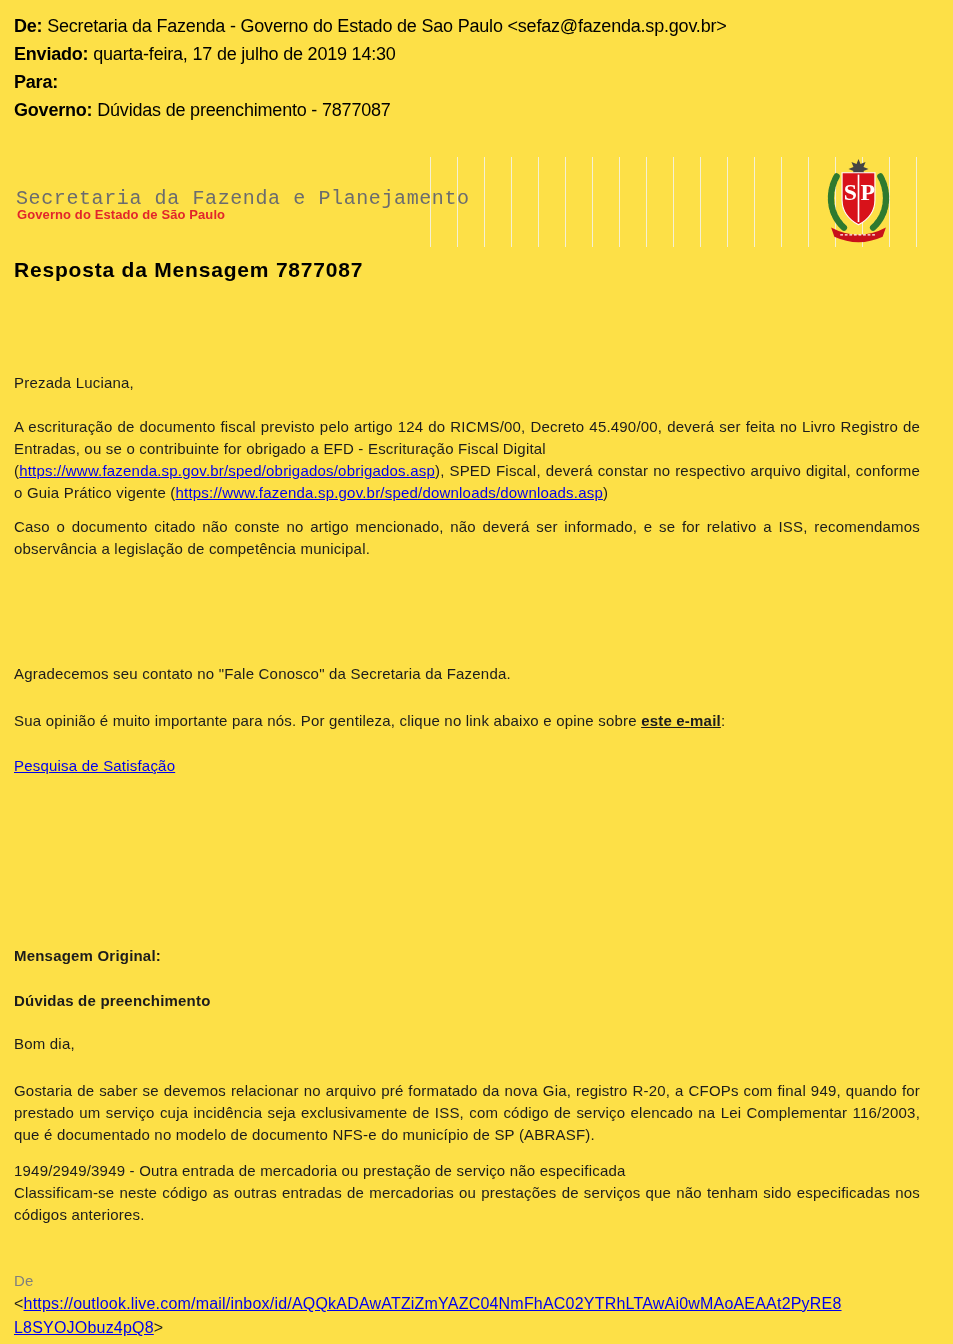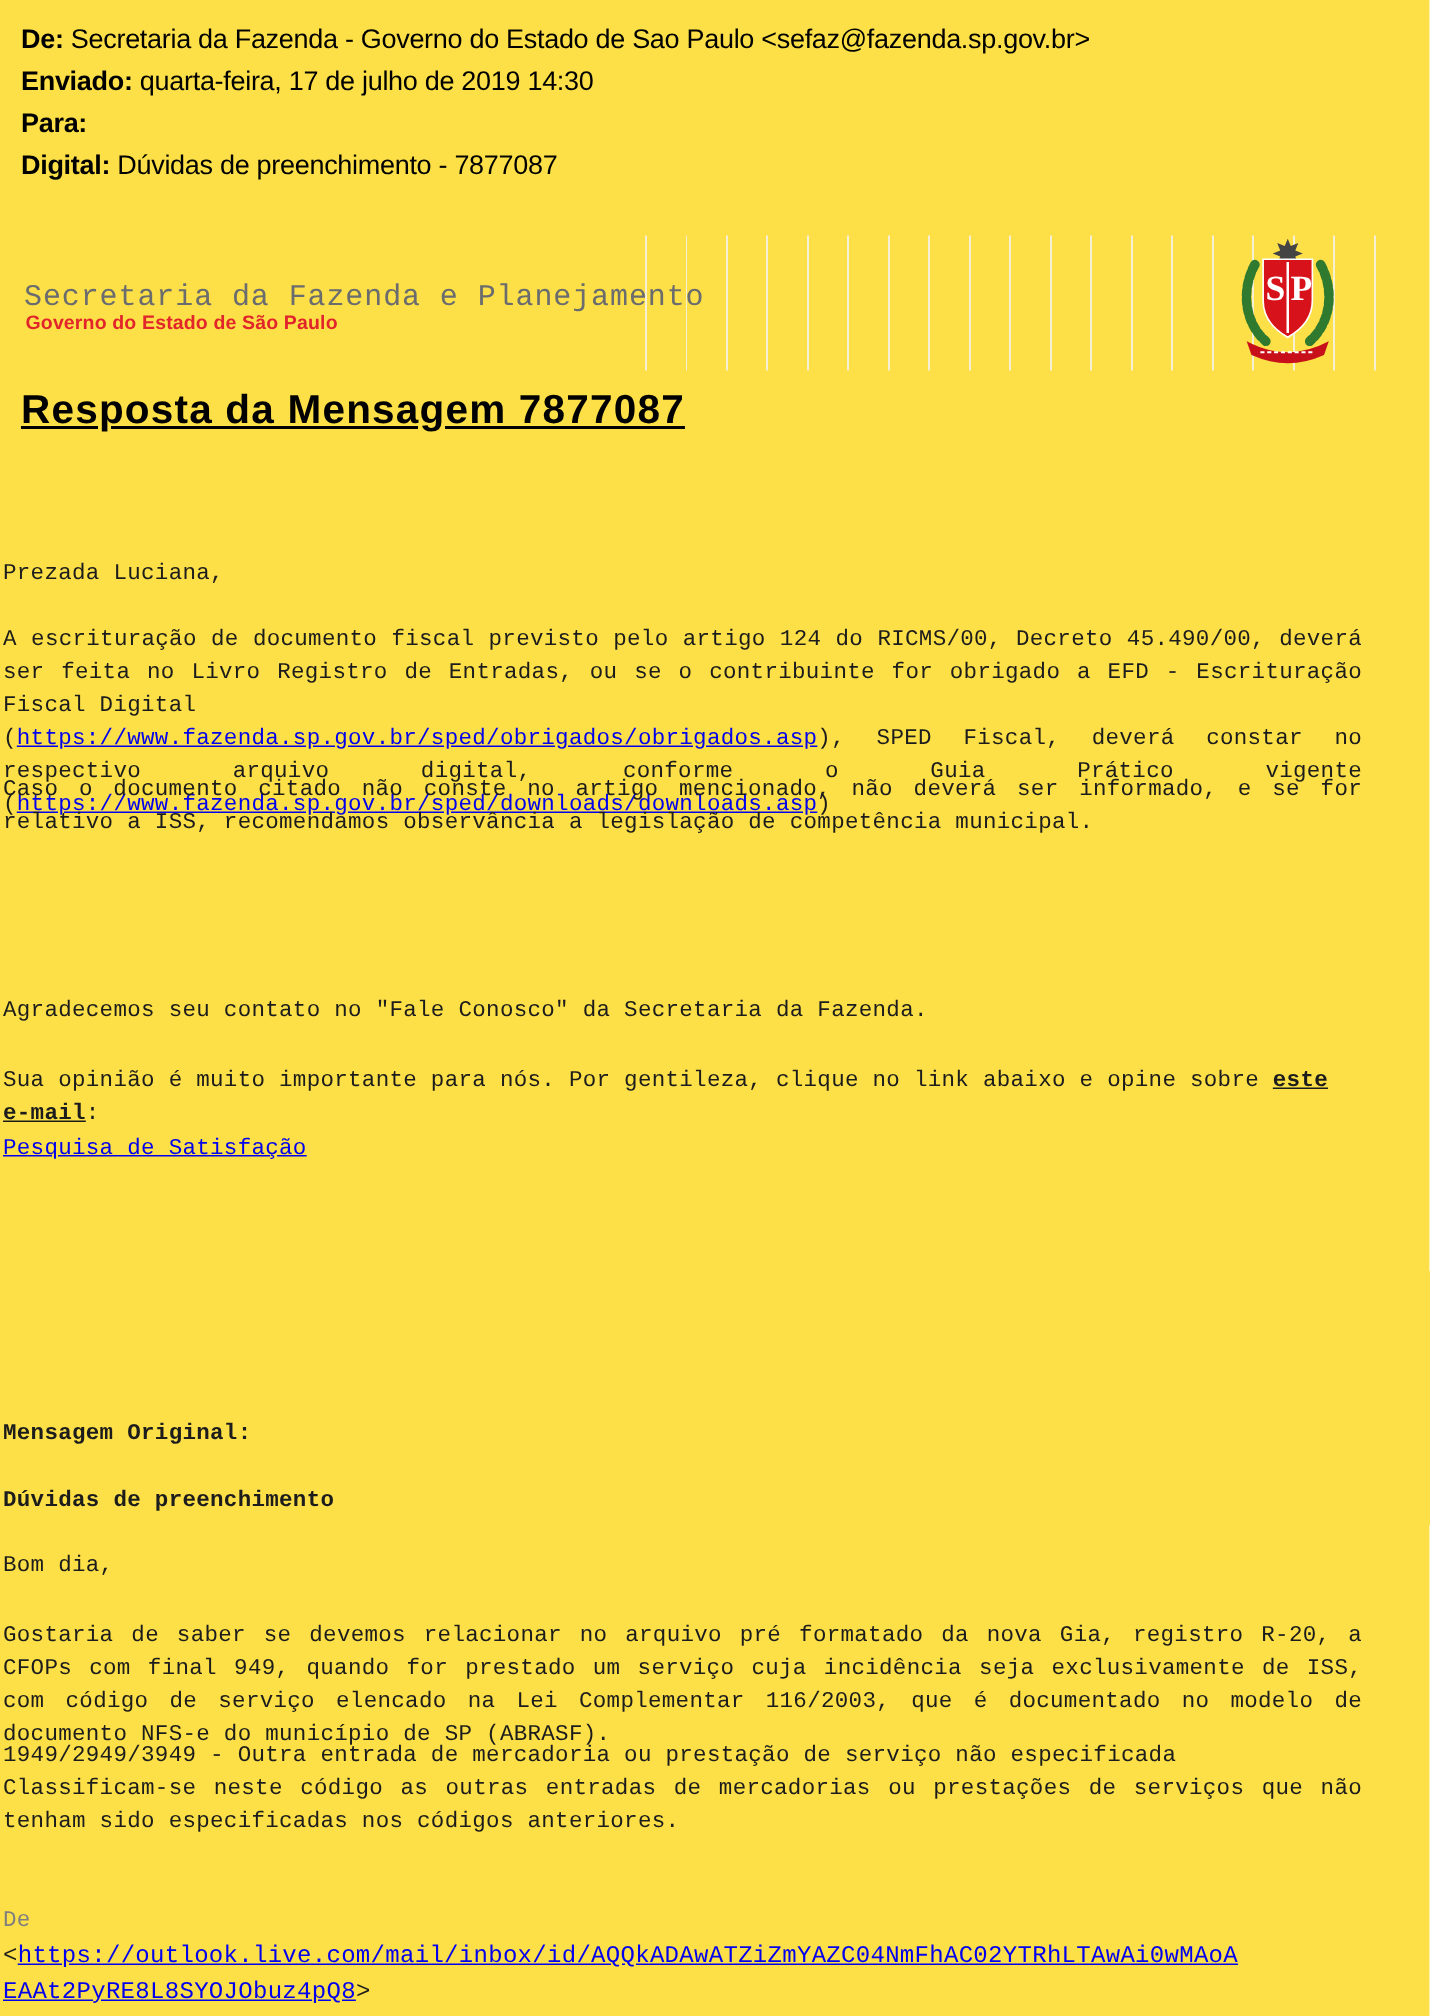--- a/index.html
+++ b/index.html
@@ -17,24 +17,24 @@
   .gridlines{
     left:430px;top:157px;width:505px;height:90px;
     background-image:repeating-linear-gradient(to right,#f3f4f6 0px,#f3f4f6 1px,transparent 1px,transparent 27px);
     opacity:.8;
   }
   .brand-gov{left:17px;top:171px;font-size:13px;font-weight:bold;letter-spacing:0.1px;margin-top:36px;}
   .brand-dept{left:16px;top:187px;font-size:20px;letter-spacing:0.6px;font-family:Liberation Mono, monospace;}
   .logo{left:822px;top:156px;width:73px;height:92px;}
 
   
-  .title{left:14px;top:258px;font-size:27px;font-weight:bold;letter-spacing:0.8px;color:#000;text-decoration:underline;}
+  .title{left:14px;top:258px;font-size:21px;font-weight:bold;letter-spacing:0.8px;color:#000;}
 
   
-  .body-text{left:2px;width:906px;font-size:15px;line-height:22px;letter-spacing:0.2px;color:#1c1c1c;font-family:Liberation Mono, monospace;}
+  .body-text{left:14px;width:906px;font-size:15px;line-height:22px;letter-spacing:0.2px;color:#1c1c1c;}
   .just{text-align:justify;}
   .link{text-decoration:underline;cursor:pointer;}
   .u-bold{font-weight:bold;text-decoration:underline;}
   .bold{font-weight:bold;}
 
   .pos-greeting{top:372px;}
   .pos-p1{top:416px;}
   .pos-p2{top:516px;}
   .pos-p3{top:663px;}
   .pos-p4{top:710px;}
@@ -52,21 +52,21 @@
 </style>
 </head>
 <body>
 
 <div class="page">
 
   <div class="abs mail-header">
     <div><span class="hlabel">De:</span><span> Secretaria da Fazenda - Governo do Estado de Sao Paulo &lt;sefaz@fazenda.sp.gov.br&gt;</span></div>
     <div><span class="hlabel">Enviado:</span><span> quarta-feira, 17 de julho de 2019 14:30</span></div>
     <div><span class="hlabel">Para:</span><span></span></div>
-    <div><span class="hlabel">Digital:</span><span> Dúvidas de preenchimento - 7877087</span></div>
+    <div><span class="hlabel">Governo:</span><span> Dúvidas de preenchimento - 7877087</span></div>
   </div>
 
   <div class="abs gridlines"></div>
 
   <div class="abs brand-gov" style="color:#e1252b;">Governo do Estado de São Paulo</div>
   <div class="abs brand-dept" style="color:#6b6c6e;">Secretaria da Fazenda e Planejamento</div>
 
   <svg class="abs logo" viewBox="0 0 80 96">
     <path d="M40 1 l2.2 5.4 5.5-2.2 -2.2 5.4 5.5 2.2 -5.5 2.2 2.2 5.4 -5.5-2.2 -2.2 5.4 -2.2-5.4 -5.5 2.2 2.2-5.4 -5.5-2.2 5.5-2.2 -2.2-5.4 5.5 2.2z" fill="#444"></path>
     <path d="M16 20 C6 38 8 62 24 76" stroke="#2f7a2f" stroke-width="7" fill="none" stroke-linecap="round" stroke-dasharray="4 2.5"></path>

